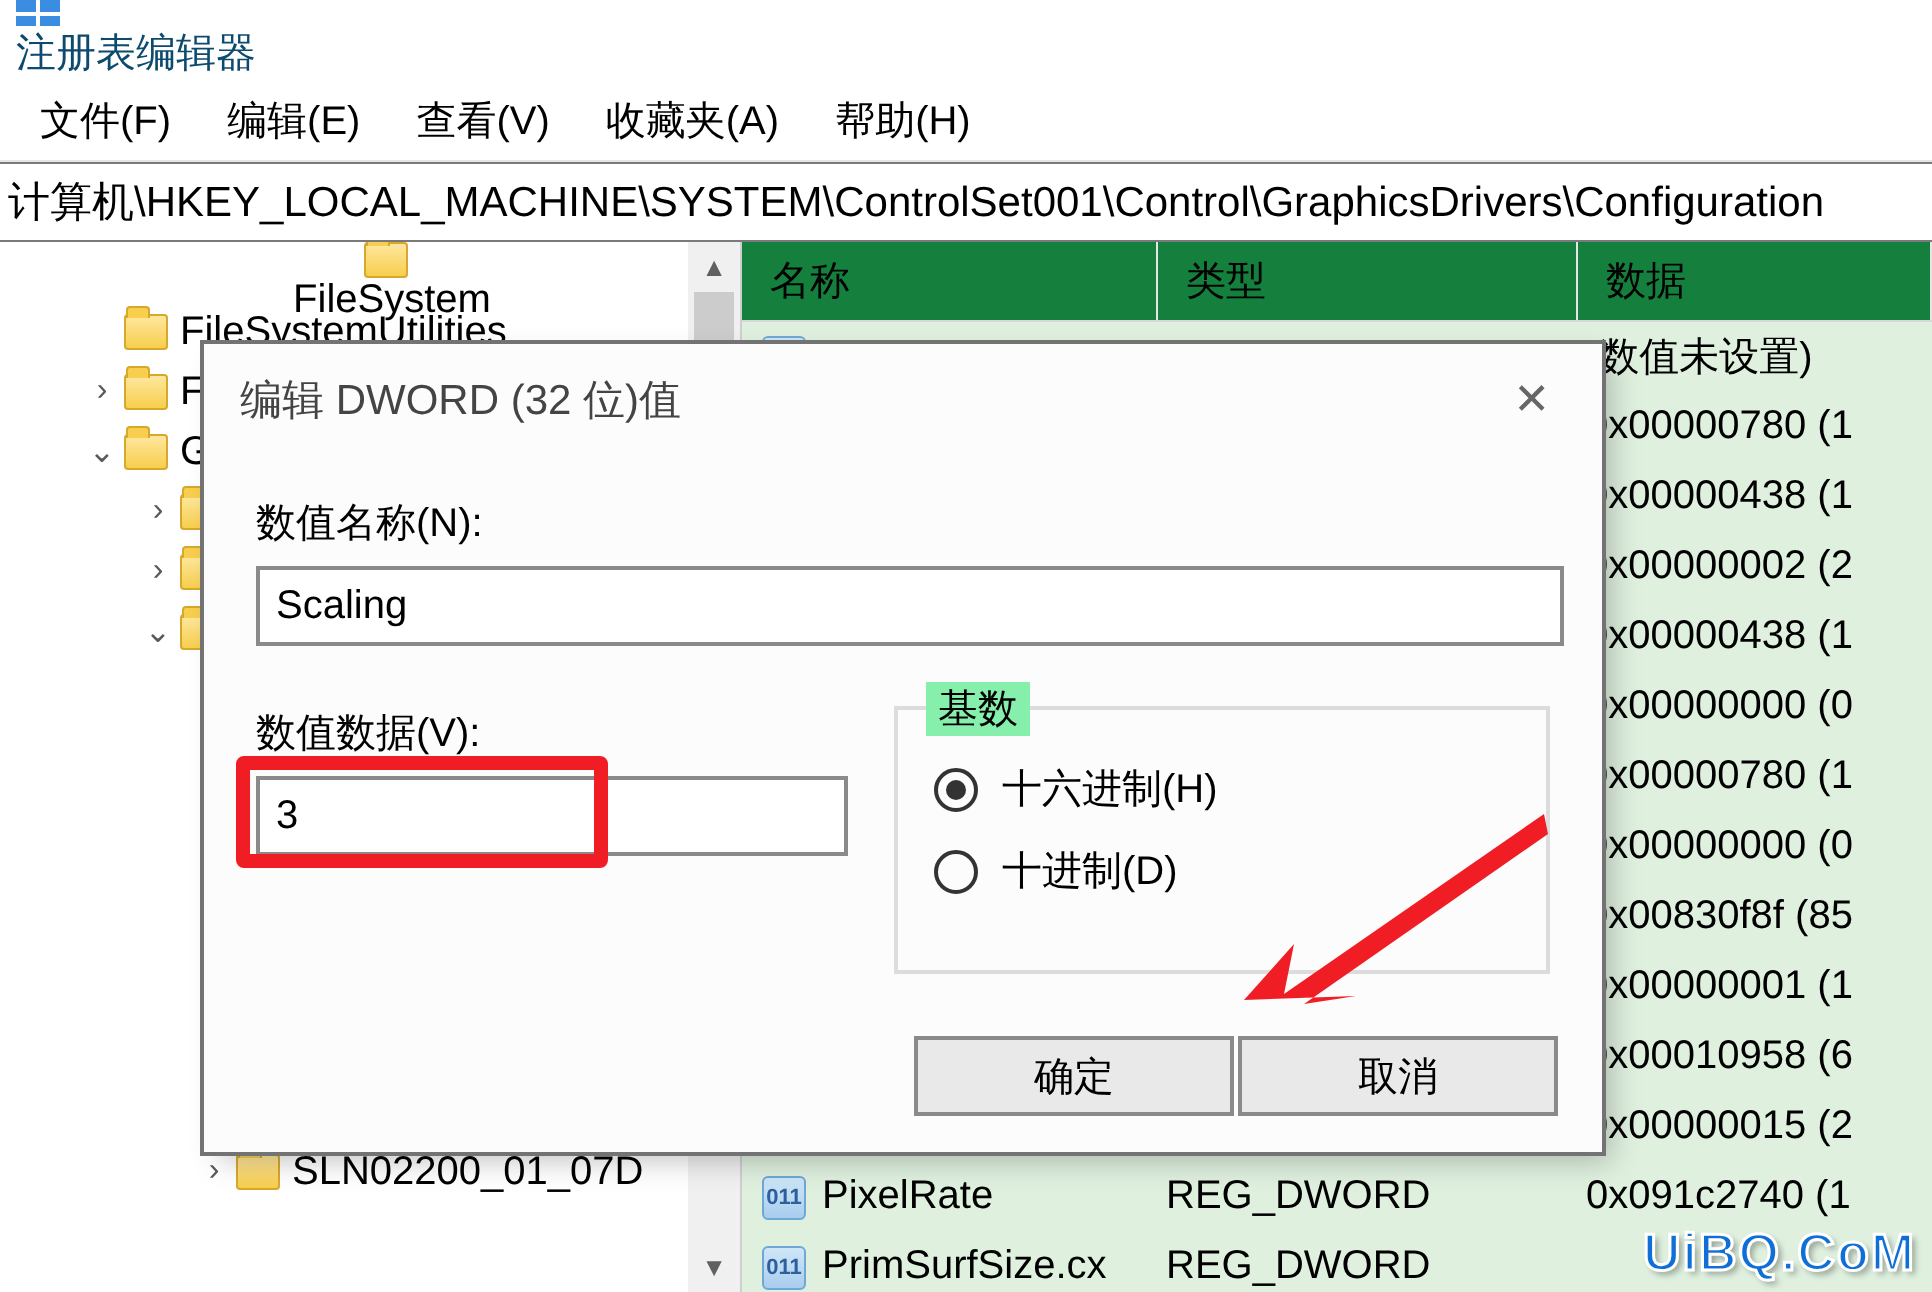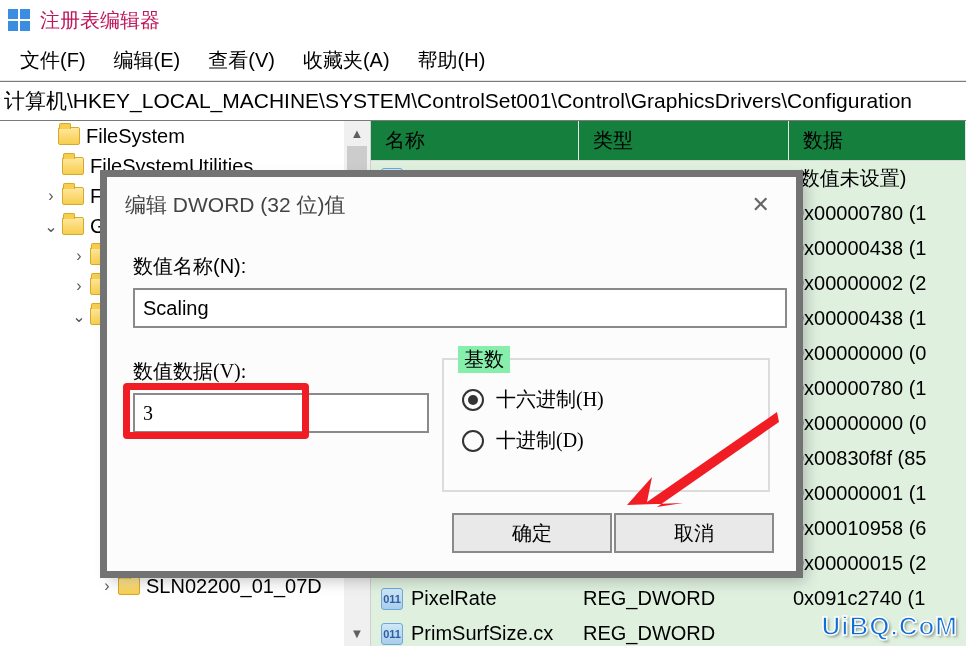--- a/index.html
+++ b/index.html
@@ -9,26 +9,27 @@
     font-size: 16px;
     background: #fff;
     overflow: hidden;
     width: 966px;
     height: 646px;
     position: relative;
     color: #000;
   }
   .titlebar {
     display: flex;
-    align-items: center;
+    align-items: flex-start;
     height: 41px;
     padding: 0 8px;
     border-bottom: 1px solid #fff;
-    color: #be185d;
+    color: #0c4a6e;
     font-size: 20px;
+    flex-direction: column;
   }
   .titlebar .app-icon {
     width: 22px;
     height: 22px;
     margin-right: 10px;
     display: inline-grid;
     grid-template-columns: 1fr 1fr;
     grid-template-rows: 1fr 1fr;
     gap: 2px;
   }
@@ -146,21 +147,21 @@
     font-size:11px; color:#2e5f9c; font-weight:bold;
   }
 
   
   .dialog {
     position:absolute;
     left:100px; top:170px;
     width:703px;
     height:408px;
     background:#fcfcfc;
-    border:7px solid #737373;
+    border:2px solid #737373;
     box-shadow: 6px 6px 14px -4px rgba(0,0,0,.25);
   }
   .dialog-title {
     height:56px;
     display:flex; align-items:center; justify-content:space-between;
     padding:0 18px;
     color:#444; font-size:21px;
   }
   .dialog-close { font-size:22px; color:#666; cursor:pointer; padding:4px 8px;}
   .dialog-body { padding: 10px 26px 0 26px; font-size:20px; }
@@ -173,21 +174,21 @@
     font-family:inherit;
     background:#fff;
   }
   .text-input.small { width:296px; }
   .highlight-box {
     position:absolute;
     border:7px solid #f11d25;
     border-radius:4px;
     pointer-events:none;
   }
-  .dialog-cols { display:flex; margin-top:20px;font-family:Liberation Serif, serif; }
+  .dialog-cols { display:flex; margin-top:20px; }
   .dialog-left { width:340px; }
   .radio-group {
     border:2px solid #dcdcdc;
     width:328px;
     padding:18px 18px 22px 18px;
     position:relative;
     margin-top:10px;
   }
   .radio-group .legend {
     position:absolute; top:-14px; left:14px;
@@ -248,21 +249,21 @@
   <div>收藏夹(A)</div>
   <div>帮助(H)</div>
 </div>
 
 <div class="address">计算机\HKEY_LOCAL_MACHINE\SYSTEM\ControlSet001\Control\GraphicsDrivers\Configuration</div>
 
 <div class="main">
 
   <div class="tree-pane">
     <div class="tree-body" id="tree-body">
-        <div class="tree-row" style="padding-left: 36px;">
+        <div class="tree-row" style="padding-left: 48px; flex-direction: column;">
           <span class="arrow-cell"></span>
           <span class="folder-icon"></span>
           <span>FileSystem</span>
         </div>
         <div class="tree-row" style="padding-left: 40px;">
           <span class="arrow-cell"></span>
           <span class="folder-icon"></span>
           <span>FileSystemUtilities</span>
         </div>
         <div class="tree-row" style="padding-left: 40px;">

